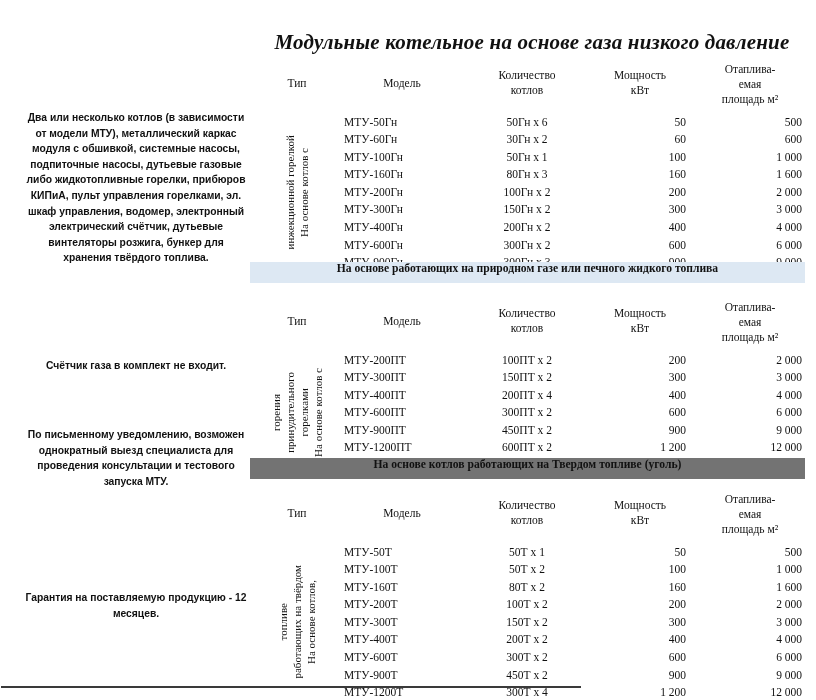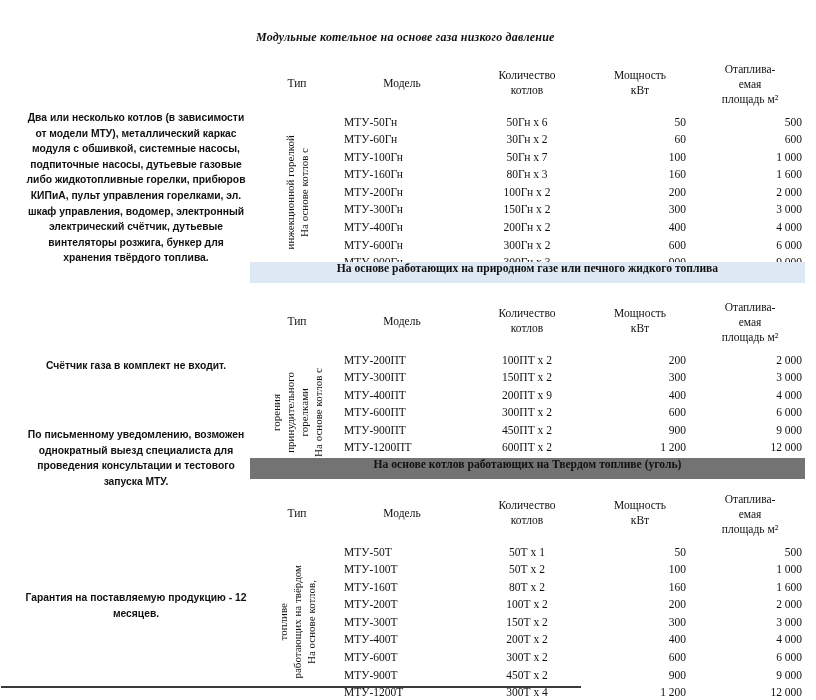--- a/index.html
+++ b/index.html
@@ -15,24 +15,25 @@
     color: #1a1a1a;
     overflow: hidden;
   }
 
   
   #page-title {
     position: absolute;
     left: 256px;
     top: 30px;
     width: 552px;
+    text-align: center;
     font-family: "Liberation Serif", "DejaVu Serif", serif;
     font-weight: bold;
     font-style: italic;
-    font-size: 12px;
+    font-size: 21px;
     letter-spacing: 0.2px;
     color: #111111;
     white-space: nowrap;
   }
 
   
   .note {
     position: absolute;
     left: 24px;
     width: 224px;
@@ -206,21 +207,21 @@
         <td class="cell-area">500</td>
       </tr>
       <tr>
         <td class="cell-model">МТУ-60Гн</td>
         <td class="cell-count">30Гн х 2</td>
         <td class="cell-power">60</td>
         <td class="cell-area">600</td>
       </tr>
       <tr>
         <td class="cell-model">МТУ-100Гн</td>
-        <td class="cell-count">50Гн х 7</td>
+        <td class="cell-count">50Гн х 1</td>
         <td class="cell-power">100</td>
         <td class="cell-area">1 000</td>
       </tr>
       <tr>
         <td class="cell-model">МТУ-160Гн</td>
         <td class="cell-count">80Гн х 3</td>
         <td class="cell-power">160</td>
         <td class="cell-area">1 600</td>
       </tr>
       <tr>
@@ -305,21 +306,21 @@
         <td class="cell-area">2 000</td>
       </tr>
       <tr>
         <td class="cell-model">МТУ-300ПТ</td>
         <td class="cell-count">150ПТ х 2</td>
         <td class="cell-power">300</td>
         <td class="cell-area">3 000</td>
       </tr>
       <tr>
         <td class="cell-model">МТУ-400ПТ</td>
-        <td class="cell-count">200ПТ х 9</td>
+        <td class="cell-count">200ПТ х 4</td>
         <td class="cell-power">400</td>
         <td class="cell-area">4 000</td>
       </tr>
       <tr>
         <td class="cell-model">МТУ-600ПТ</td>
         <td class="cell-count">300ПТ х 2</td>
         <td class="cell-power">600</td>
         <td class="cell-area">6 000</td>
       </tr>
       <tr>

